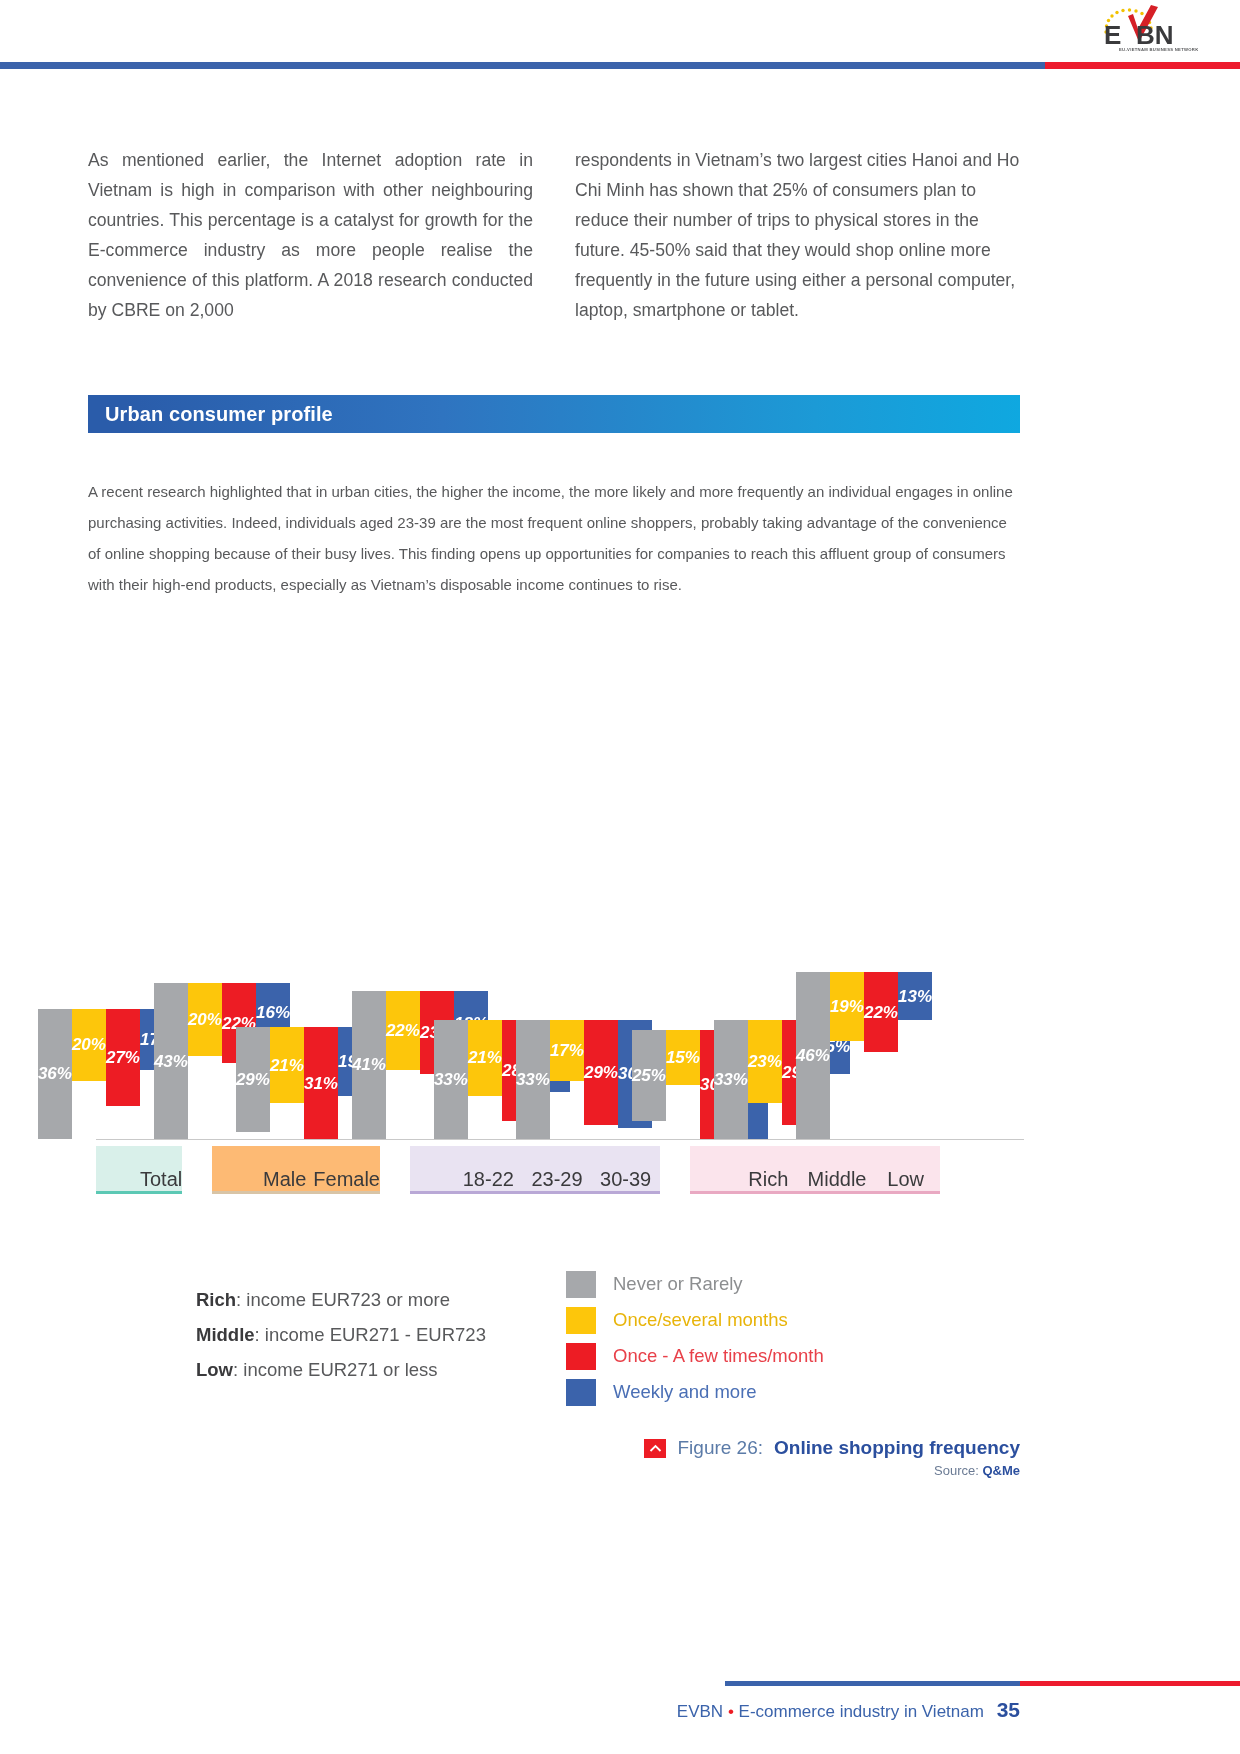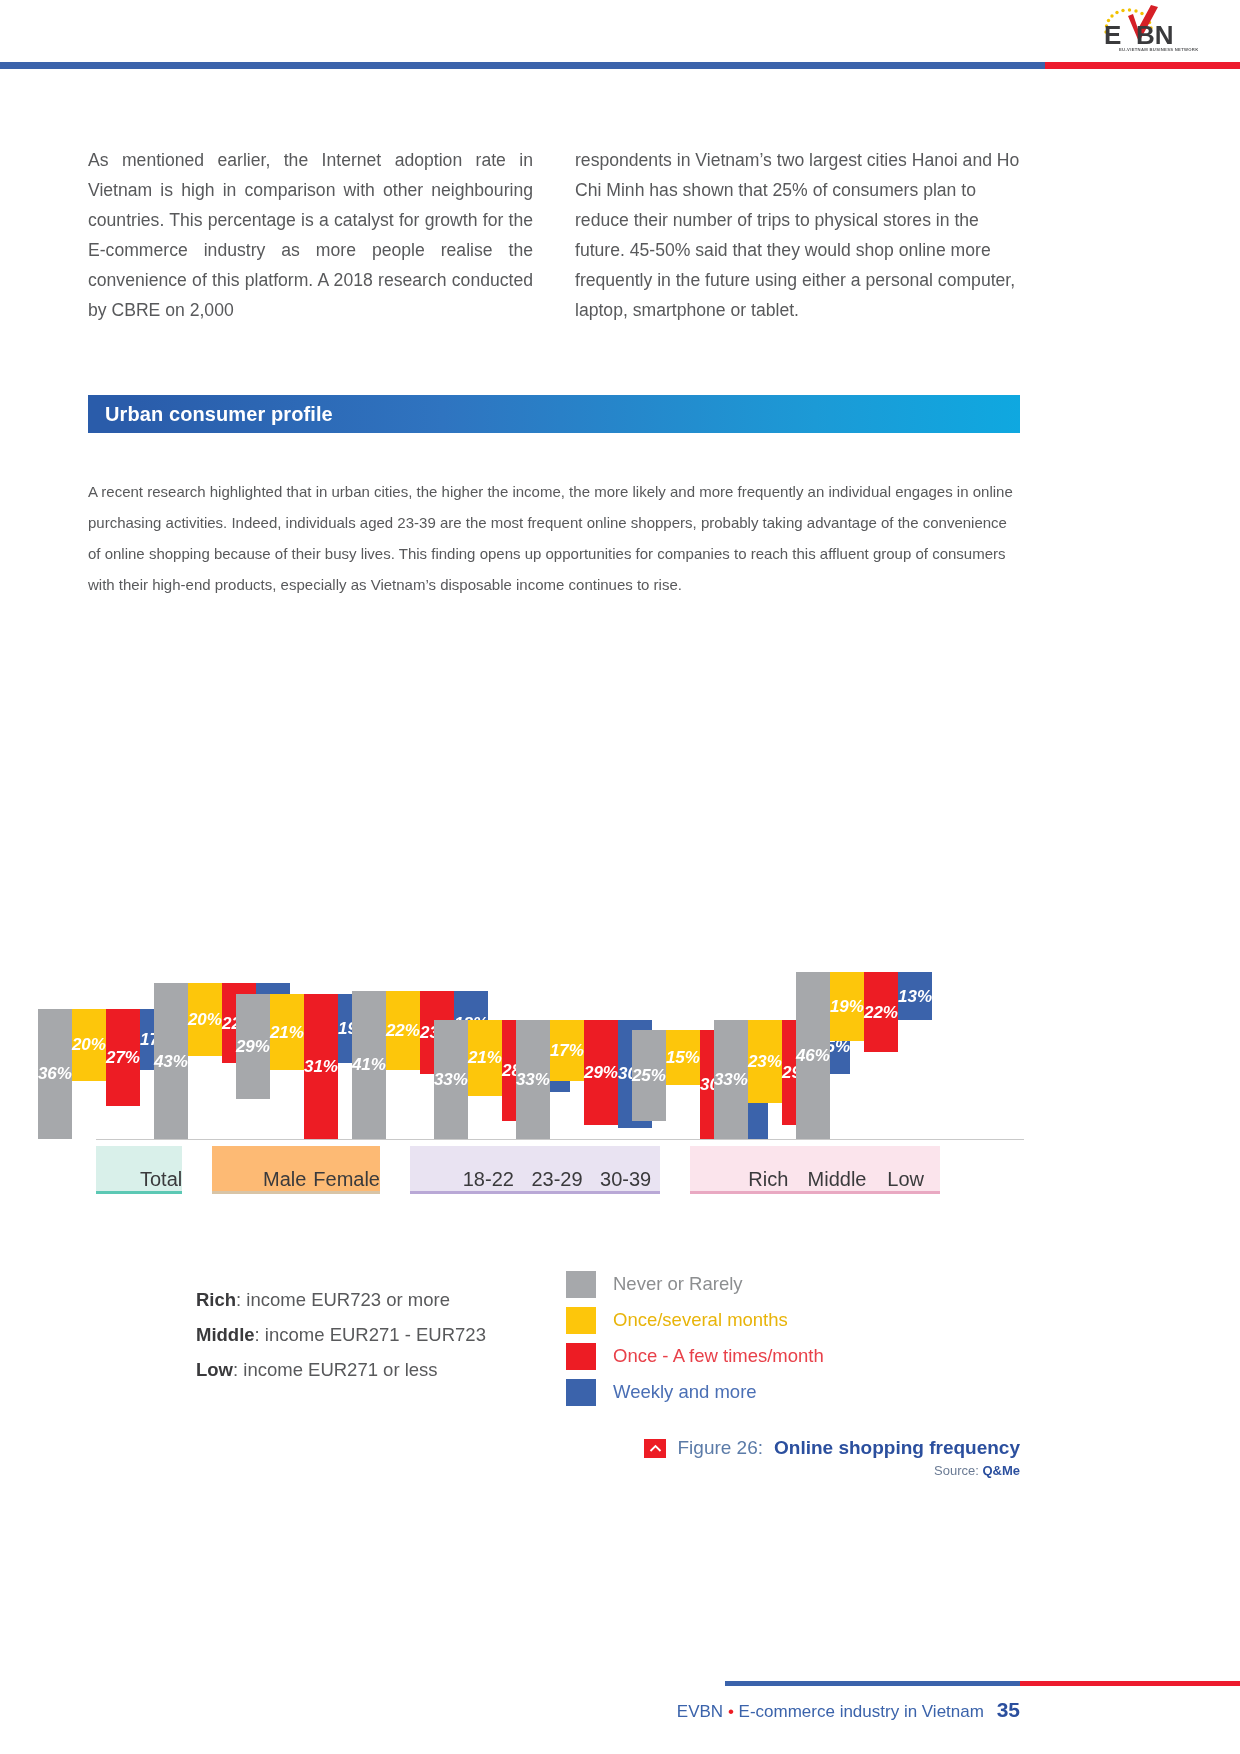--- a/index.html
+++ b/index.html
@@ -325,21 +325,21 @@
             <span>16%</span>
           </div>
         </div>
         <div class="bar" style="left: 206px;">
           <div class="seg gray" style="height: 104.98px;">
             <span>29%</span>
           </div>
           <div class="seg yellow" style="height: 76.02px;">
             <span>21%</span>
           </div>
-          <div class="seg red" style="height: 145px;">
+          <div class="seg red" style="height: 112px;">
             <span>31%</span>
           </div>
           <div class="seg blue" style="height: 68.78px;">
             <span>19%</span>
           </div>
         </div>
         <div class="bar" style="left: 322px;">
           <div class="seg gray" style="height: 148.42px;">
             <span>41%</span>
           </div>

